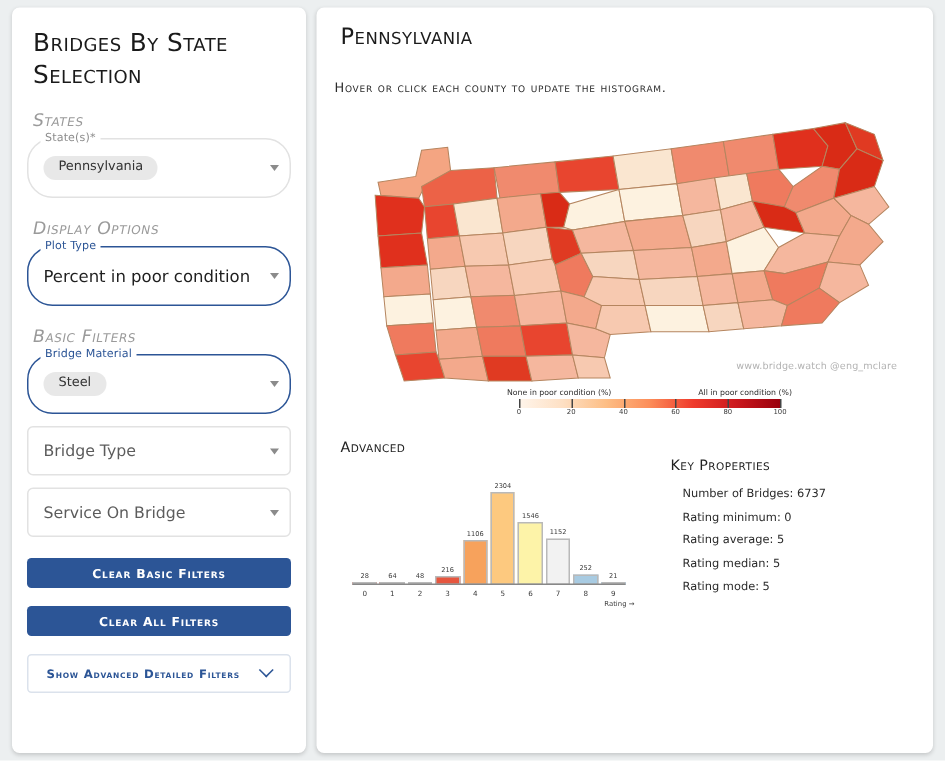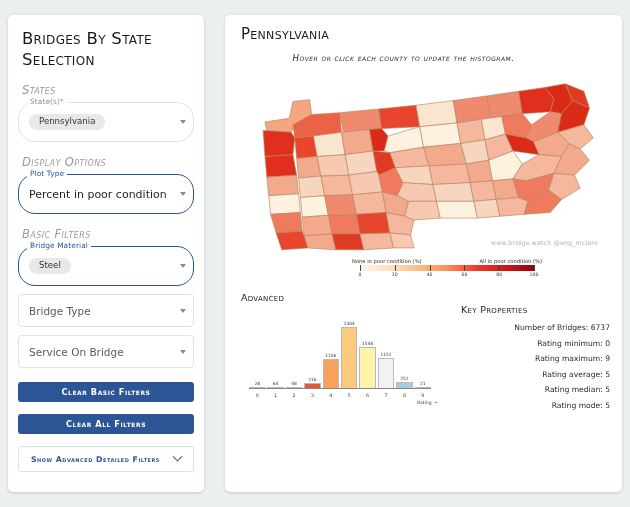--- a/index.html
+++ b/index.html
@@ -2,21 +2,21 @@
 <html><head>
 <meta charset="utf-8">
 <style>
   * { box-sizing: border-box; margin: 0; padding: 0; }
   html, body { width: 630px; height: 507px; }
   body {
     background: #eceff0;
     font-family: "DejaVu Sans", sans-serif;
     overflow: hidden;
   }
-  .app { display: flex; gap: 21px; padding: 15px 8px; height: 507px; }
+  .app { display: flex; gap: 7px; padding: 5px 8px; height: 507px; }
 
   
   .card {
     background: #ffffff;
     border-radius: 5px;
     box-shadow: 0 1px 3px rgba(0,0,0,0.17);
   }
   .sidebar { width: 196px; flex: none; padding: 11px 10px 0 10px; position: relative; }
   .mainpanel { flex: 1; padding: 10px 12px 0 12px; position: relative; }
   .app-title {
@@ -132,24 +132,22 @@
     font-size: 15px;
     color: #1b1b1b;
     letter-spacing: .3px;
     padding-left: 4px;
   }
   .subtitle {
     font-variant: small-caps;
     font-size: 8.6px;
     color: #2b2b2b;
     letter-spacing: .5px;
-    text-align: center;
-    margin-top: 10px;
+    margin-top: 21px;
     padding-right: 40px;
-    font-style: italic;
   }
   .mapwrap { position: relative; height: 198px; margin-top: 2px; }
   .mapwrap svg { display: block; width: 100%; height: 100%; }
   .watermark {
     position: absolute;
     right: 12px;
     bottom: 16px;
     font-size: 6.4px;
     color: #b3b3b3;
     letter-spacing: .1px;
@@ -206,21 +204,20 @@
     font-size: 9.5px;
     color: #222;
     letter-spacing: .3px;
     margin-bottom: 8px;
   }
   .prop-row {
     font-size: 7.6px;
     color: #2b2b2b;
     margin-bottom: 6.5px;
     padding-left: 8px;
-    text-align: right;
   }
 
   
   .hist {
     position: relative;
     height: 88px;
     margin-top: 8px;
     padding: 0 4px;
   }
   .bars {
@@ -495,21 +492,20 @@
             </div>
           <div class="xaxis-title">Rating →</div>
         </div>
       </div>
 
       <div class="props-col">
         <div class="h-key">Key Properties</div>
         <div id="props-list">
             <div class="prop-row">Number of Bridges: 6737</div>
             <div class="prop-row">Rating minimum: 0</div>
-            <div class="prop-row">Rating maximum: 9</div>
             <div class="prop-row">Rating average: 5</div>
             <div class="prop-row">Rating median: 5</div>
             <div class="prop-row">Rating mode: 5</div>
           </div>
       </div>
     </div>
 
   </div>
 </div>
 

